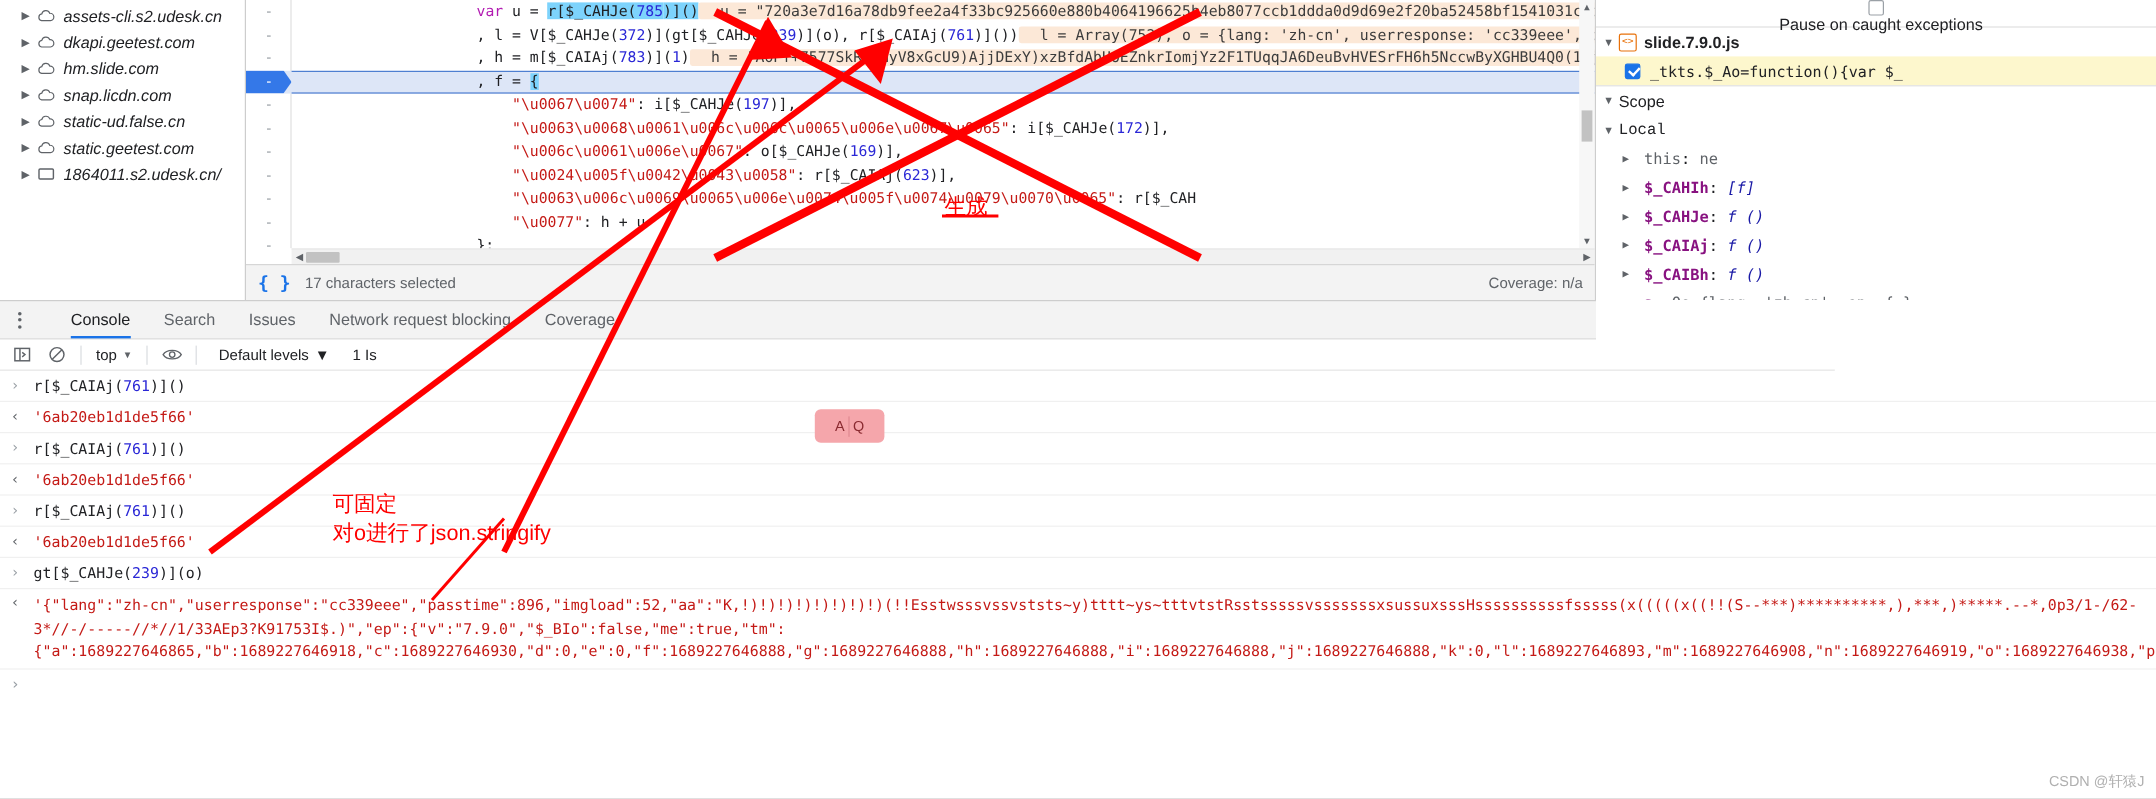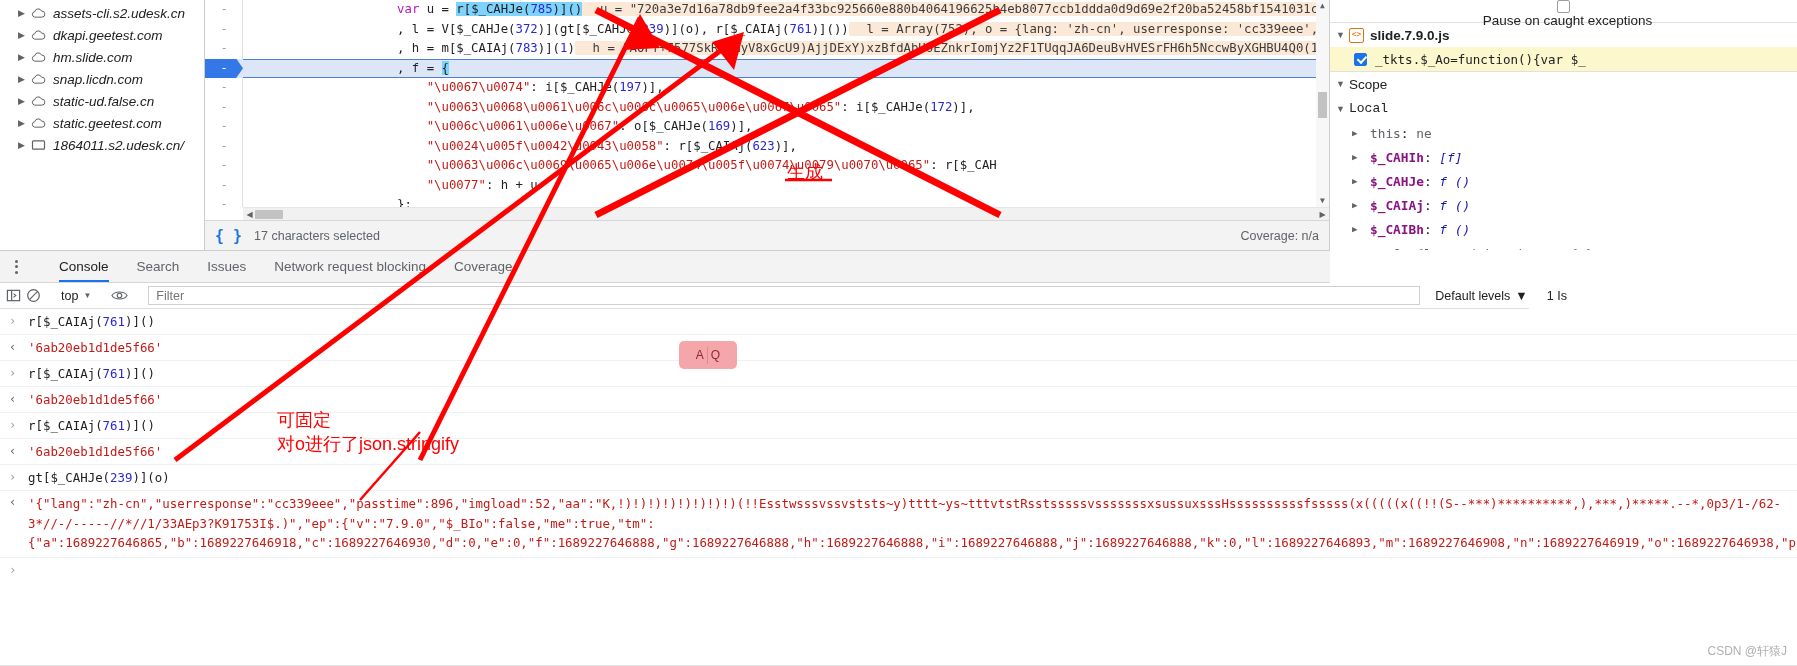--- a/index.html
+++ b/index.html
@@ -491,21 +491,20 @@
       <span class="cv">▼</span>
     </div>
     <div class="tb-sep"></div>
     <div class="tb-ic">
       <svg width="17" height="15" viewBox="0 0 18 14">
         <path d="M1 7 C4 2, 14 2, 17 7 C14 12, 4 12, 1 7 Z" fill="none" stroke="#5f6368" stroke-width="1.2"></path>
         <circle cx="9" cy="7" r="2.4" fill="none" stroke="#5f6368" stroke-width="1.2"></circle>
       </svg>
     </div>
     <div class="tb-sep"></div>
-    <input class="filter-input" placeholder="Filter" style="">
     <div class="lvl-sel">
       <span>Default levels</span>
       <span class="cv">▼</span>
     </div>
     <div class="issues-txt">1 Is</div>
   </div>
 
   <div class="console-body">
     <div id="console-msgs">
         <div class="msg"><span class="chev">›</span><span class="pln">r[$_CAIAj(</span><span class="num">761</span><span class="pln">)]()</span></div>

